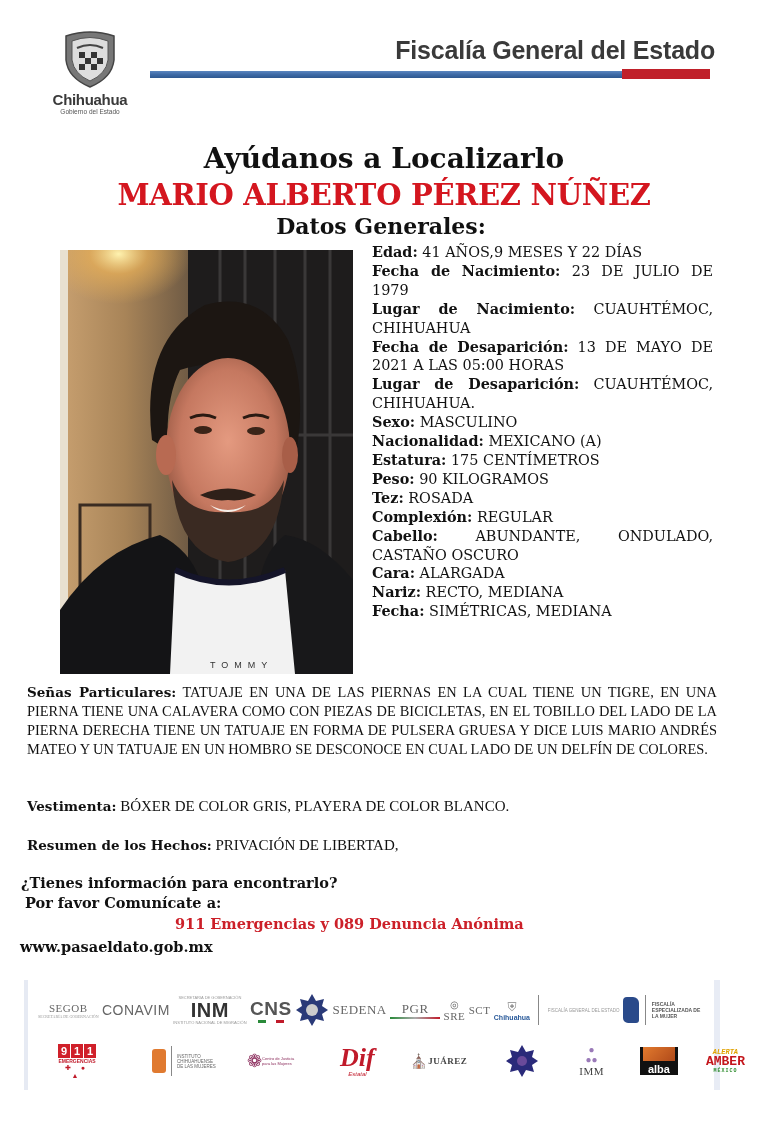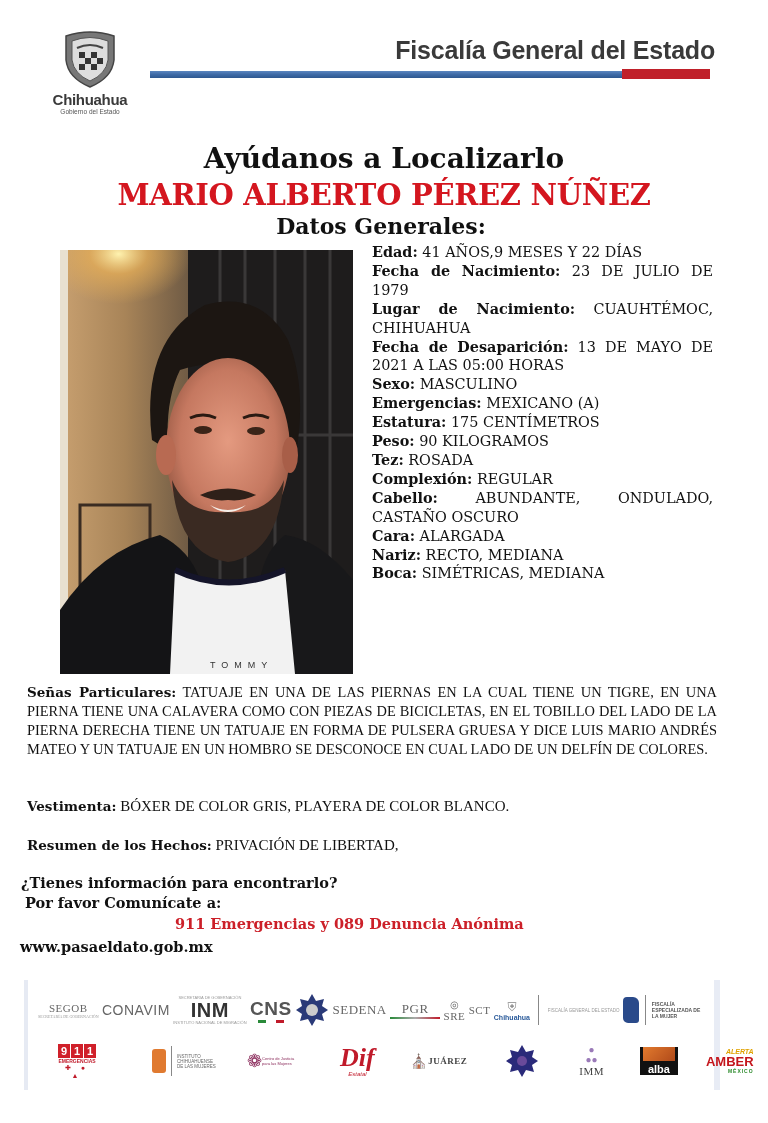--- a/index.html
+++ b/index.html
@@ -149,30 +149,31 @@
     <path d="M115 320 Q168 345 225 320" stroke="#15152a" stroke-width="6" fill="none"></path>
     <text x="150" y="418" font-family="Liberation Sans, sans-serif" font-size="9" fill="#333" letter-spacing="6">TOMMY</text>
   </svg>
 </div>
 
 <div class="abs details">
   <div class="row"><span class="lbl">Edad:</span> <span>41 AÑOS,9 MESES Y 22 DÍAS</span></div>
   <div class="row"><span class="lbl">Fecha de Nacimiento:</span> <span>23 DE JULIO DE 1979</span></div>
   <div class="row"><span class="lbl">Lugar de Nacimiento:</span> <span>CUAUHTÉMOC, CHIHUAHUA</span></div>
   <div class="row"><span class="lbl">Fecha de Desaparición:</span> <span>13 DE MAYO DE 2021 A LAS 05:00 HORAS</span></div>
+  <div class="row"><span class="lbl">Lugar de Desaparición:</span> <span>CUAUHTÉMOC, CHIHUAHUA.</span></div>
   <div class="row"><span class="lbl">Sexo:</span> <span>MASCULINO</span></div>
-  <div class="row"><span class="lbl">Emergencias:</span> <span>MEXICANO (A)</span></div>
+  <div class="row"><span class="lbl">Nacionalidad:</span> <span>MEXICANO (A)</span></div>
   <div class="row"><span class="lbl">Estatura:</span> <span>175 CENTÍMETROS</span></div>
   <div class="row"><span class="lbl">Peso:</span> <span>90 KILOGRAMOS</span></div>
   <div class="row"><span class="lbl">Tez:</span> <span>ROSADA</span></div>
   <div class="row"><span class="lbl">Complexión:</span> <span>REGULAR</span></div>
   <div class="row"><span class="lbl">Cabello:</span> <span>ABUNDANTE, ONDULADO, CASTAÑO OSCURO</span></div>
   <div class="row"><span class="lbl">Cara:</span> <span>ALARGADA</span></div>
   <div class="row"><span class="lbl">Nariz:</span> <span>RECTO, MEDIANA</span></div>
-  <div class="row"><span class="lbl">Boca:</span> <span>SIMÉTRICAS, MEDIANA</span></div>
+  <div class="row"><span class="lbl">Fecha:</span> <span>SIMÉTRICAS, MEDIANA</span></div>
 </div>
 
 <div class="abs senas">
   <span class="lbl">Señas Particulares:</span> <span>TATUAJE EN UNA DE LAS PIERNAS EN LA CUAL TIENE UN TIGRE, EN UNA PIERNA TIENE UNA CALAVERA COMO CON PIEZAS DE BICICLETAS, EN EL TOBILLO DEL LADO DE LA PIERNA DERECHA TIENE UN TATUAJE EN FORMA DE PULSERA GRUESA Y DICE LUIS MARIO ANDRÉS MATEO Y UN TATUAJE EN UN HOMBRO SE DESCONOCE EN CUAL LADO DE UN DELFÍN DE COLORES.</span>
 </div>
 <div class="abs line vest">
   <span class="lbl">Vestimenta:</span> <span>BÓXER DE COLOR GRIS, PLAYERA DE COLOR BLANCO.</span>
 </div>
 <div class="abs line resumen">
   <span class="lbl">Resumen de los Hechos:</span> <span>PRIVACIÓN DE LIBERTAD,</span>
@@ -275,19 +276,19 @@
     <div class="lg serif-lg" style="margin-left:40px;">
       <span style="font-size:10px;color:#9a7ab8;line-height:10px;">●<br>●●</span>
       <span class="main" style="font-size:11px;color:#444;">IMM</span>
     </div>
     <div class="lg" style="margin-left:36px;">
       <div class="alba">
           <div class="img"></div>
           <span class="t">alba</span>
         </div>
     </div>
-    <div class="lg amber" style="margin-left:28px;align-items:flex-end;">
+    <div class="lg amber" style="margin-left:28px;align-items:center;font-family:Liberation Mono, monospace;">
       <span class="top">ALERTA</span>
       <span>AMBER</span>
       <span class="bot">MÉXICO</span>
     </div>
   </div>
 </div>
 
 </body></html>

